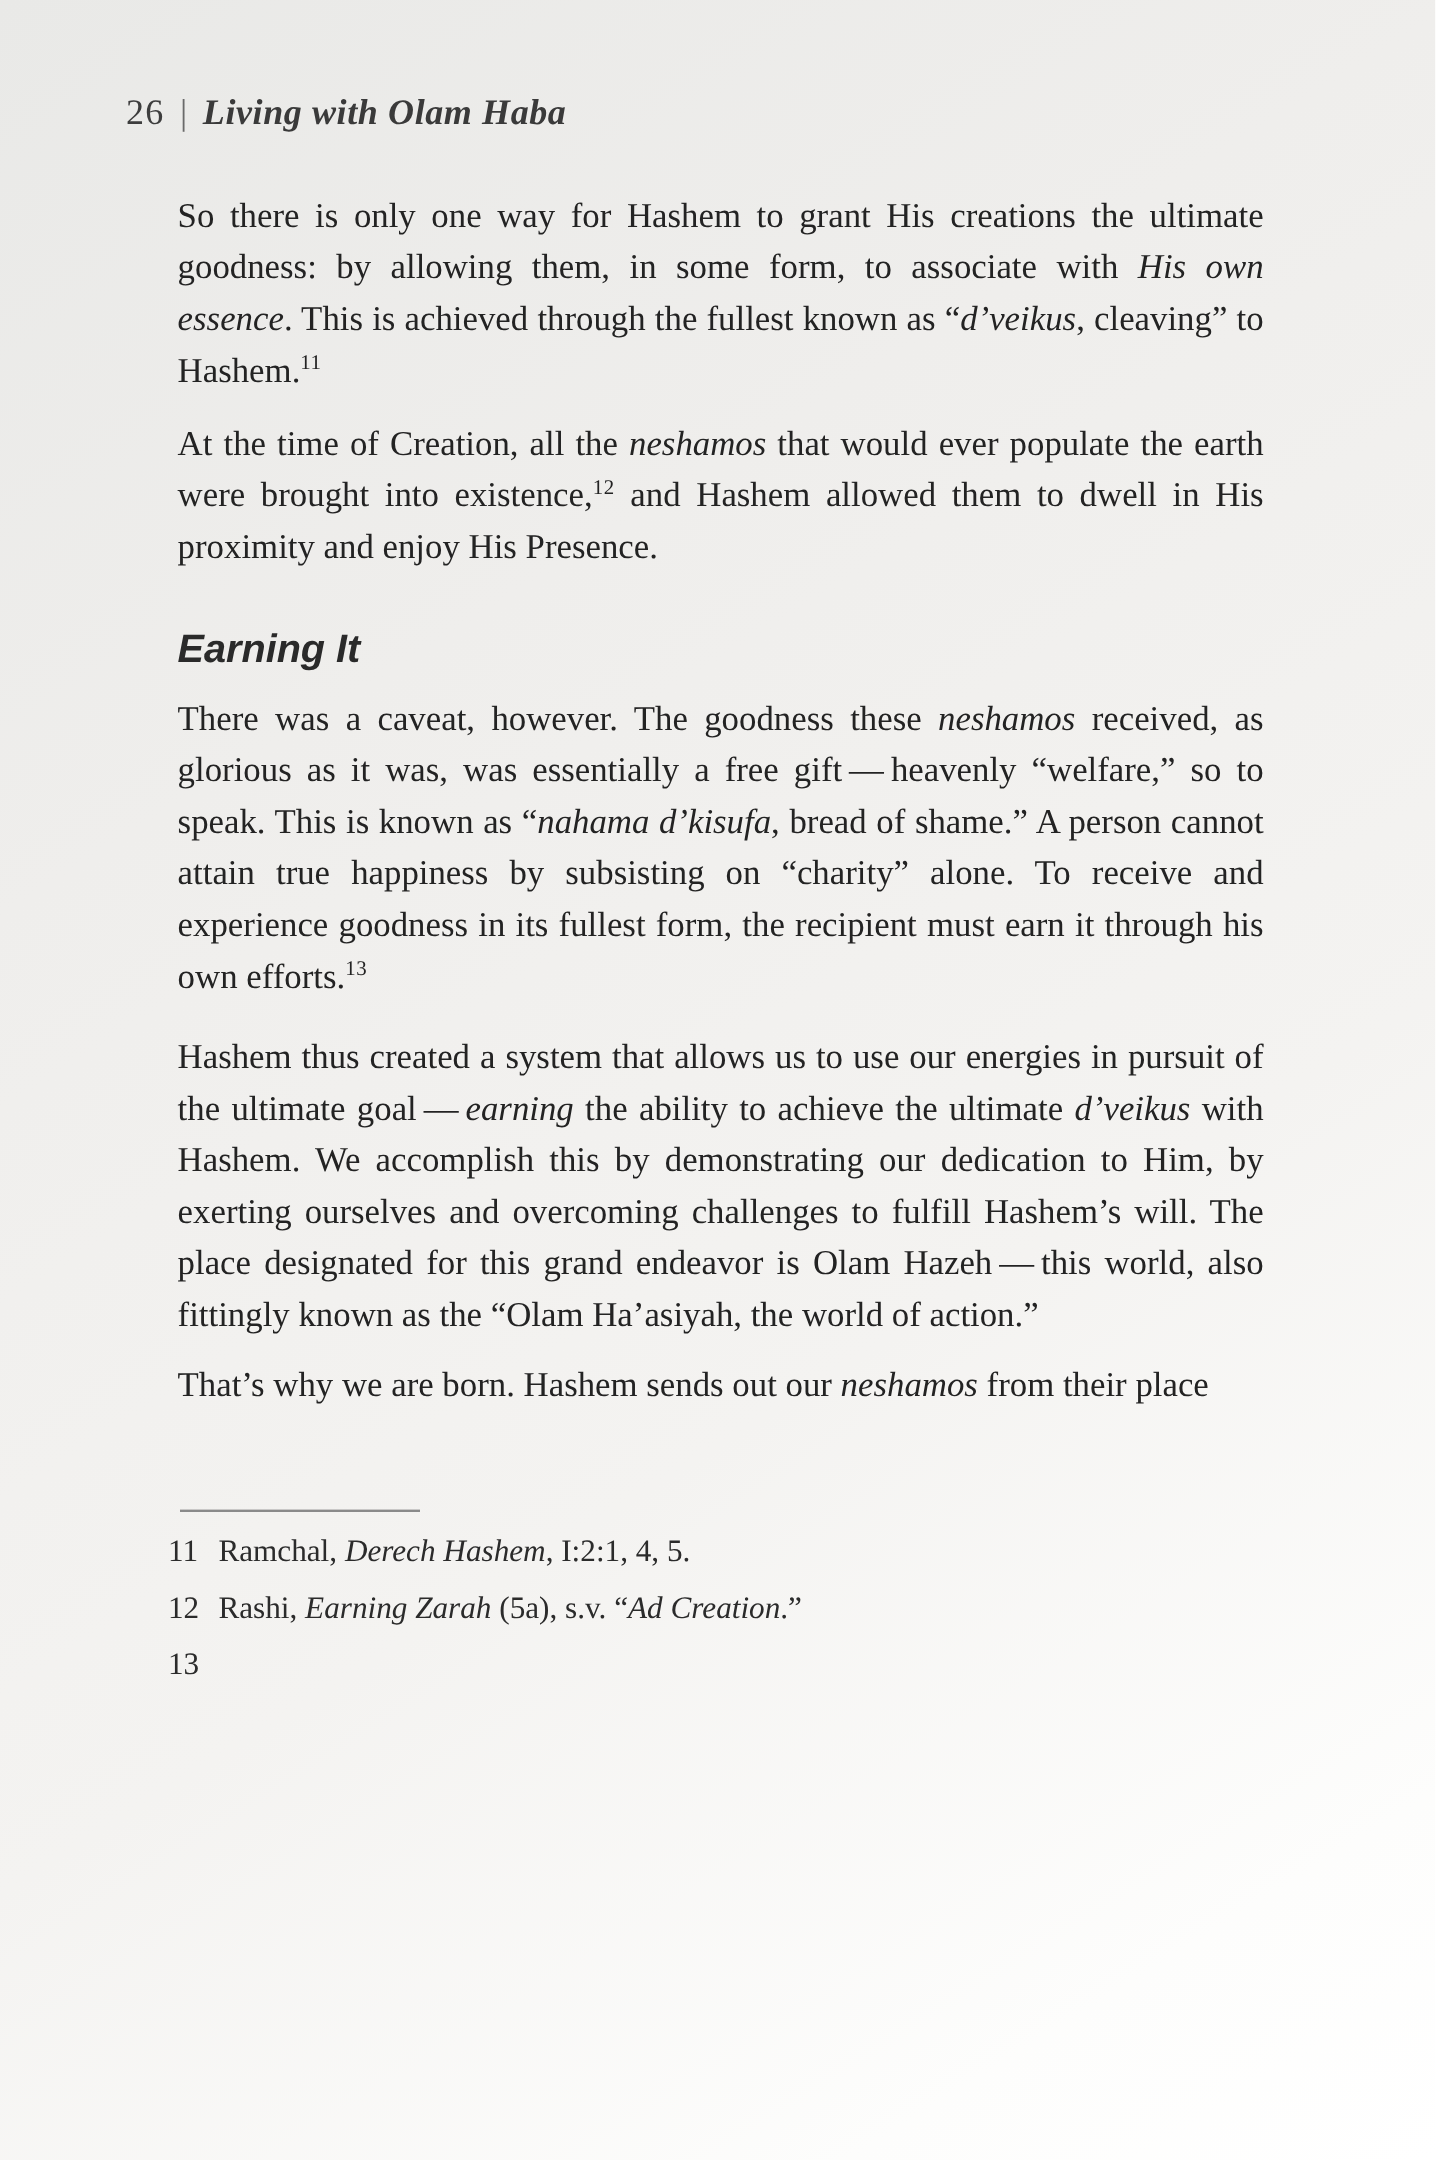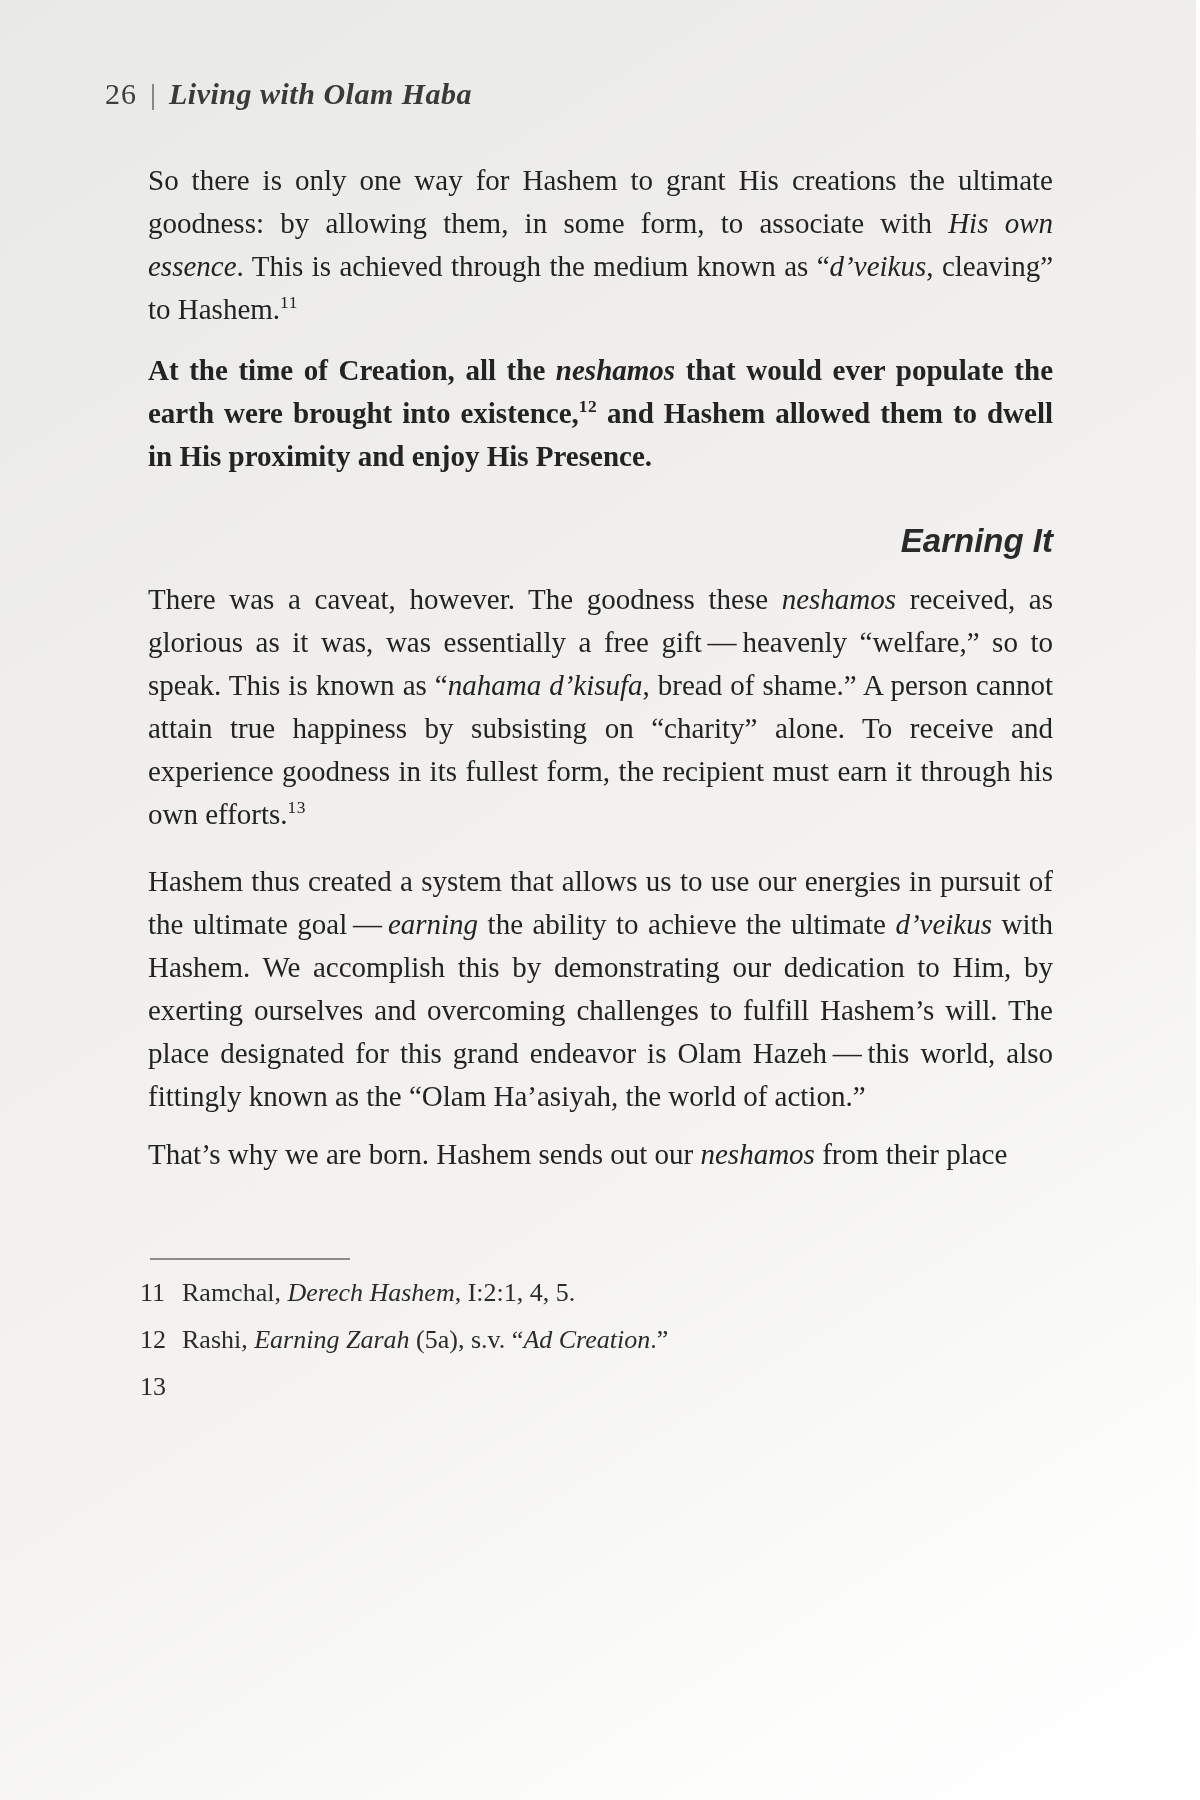--- a/index.html
+++ b/index.html
@@ -38,29 +38,28 @@
     text-align: justify;
     margin: 0 0 15px 0;
   }
   .body-par em { font-style: italic; }
   .body-par sup {
     font-size: 0.6em;
     line-height: 0;
     vertical-align: super;
     letter-spacing: 0.5px;
   }
-  .block-2 { margin-top: 18px; font-weight: bold; }
+  .block-2 { margin-top: 18px; }
   .block-6 { margin-top: 24px; }
   .section-heading {
     font-family: "Liberation Sans", sans-serif;
     font-size: 33px;
     line-height: 40px;
     font-weight: 700;
     font-style: italic;
-    text-align: right;
     color: #2a2a2a;
     margin: 43px 0 17px 0;
     letter-spacing: 0px;
   }
   .footnote-divider {
     border: none;
     border-top: 2px solid #8a8a8a;
     width: 200px;
     margin: 82px 0 16px 2px;
   }
@@ -83,21 +82,21 @@
 <body>
 
 <div class="page">
 
   <div class="running-header">
     <span class="page-num">26</span><span class="sep">|</span><span class="book-title">Living with Olam Haba</span>
   </div>
 
   <div class="content">
     <div id="body-blocks">
-        <p class="body-par block-1"><span>So there is only one way for Hashem to grant His creations the ultimate goodness: by allowing them, in some form, to associate with </span><em>His own essence</em><span>. This is achieved through the medium known as “</span><em>d’veikus</em><span>, cleaving” to Hashem.</span><sup>11</sup></p>
+        <p class="body-par block-1"><span>So there is only one way for Hashem to grant His creations the ultimate goodness: by allowing them, in some form, to associate with </span><em>His own essence</em><span>. This is achieved through the fullest known as “</span><em>d’veikus</em><span>, cleaving” to Hashem.</span><sup>11</sup></p>
         <p class="body-par block-2"><span>At the time of Creation, all the </span><em>neshamos</em><span> that would ever populate the earth were brought into existence,</span><sup>12</sup><span> and Hashem allowed them to dwell in His proximity and enjoy His Presence.</span></p>
         <h2 class="section-heading block-4">Earning It</h2>
         <p class="body-par block-5"><span>There was a caveat, however. The goodness these </span><em>neshamos</em><span> received, as glorious as it was, was essentially a free gift — heavenly “welfare,” so to speak. This is known as “</span><em>nahama d’kisufa</em><span>, bread of shame.” A person cannot attain true happiness by subsisting on “charity” alone. To receive and experience goodness in its fullest form, the recipient must earn it through his own efforts.</span><sup>13</sup></p>
         <p class="body-par block-6"><span>Hashem thus created a system that allows us to use our energies in pursuit of the ultimate goal — </span><em>earning</em><span> the ability to achieve the ultimate </span><em>d’veikus</em><span> with Hashem. We accomplish this by demonstrating our dedication to Him, by exerting ourselves and overcoming challenges to fulfill Hashem’s will. The place designated for this grand endeavor is Olam Hazeh — this world, also fittingly known as the “Olam Ha’asiyah, the world of action.”</span></p>
         <p class="body-par block-7"><span>That’s why we are born. Hashem sends out our </span><em>neshamos</em><span> from their place</span></p>
       </div>
 
     <hr class="footnote-divider">
 
     <div class="footnotes" id="footnotes">

